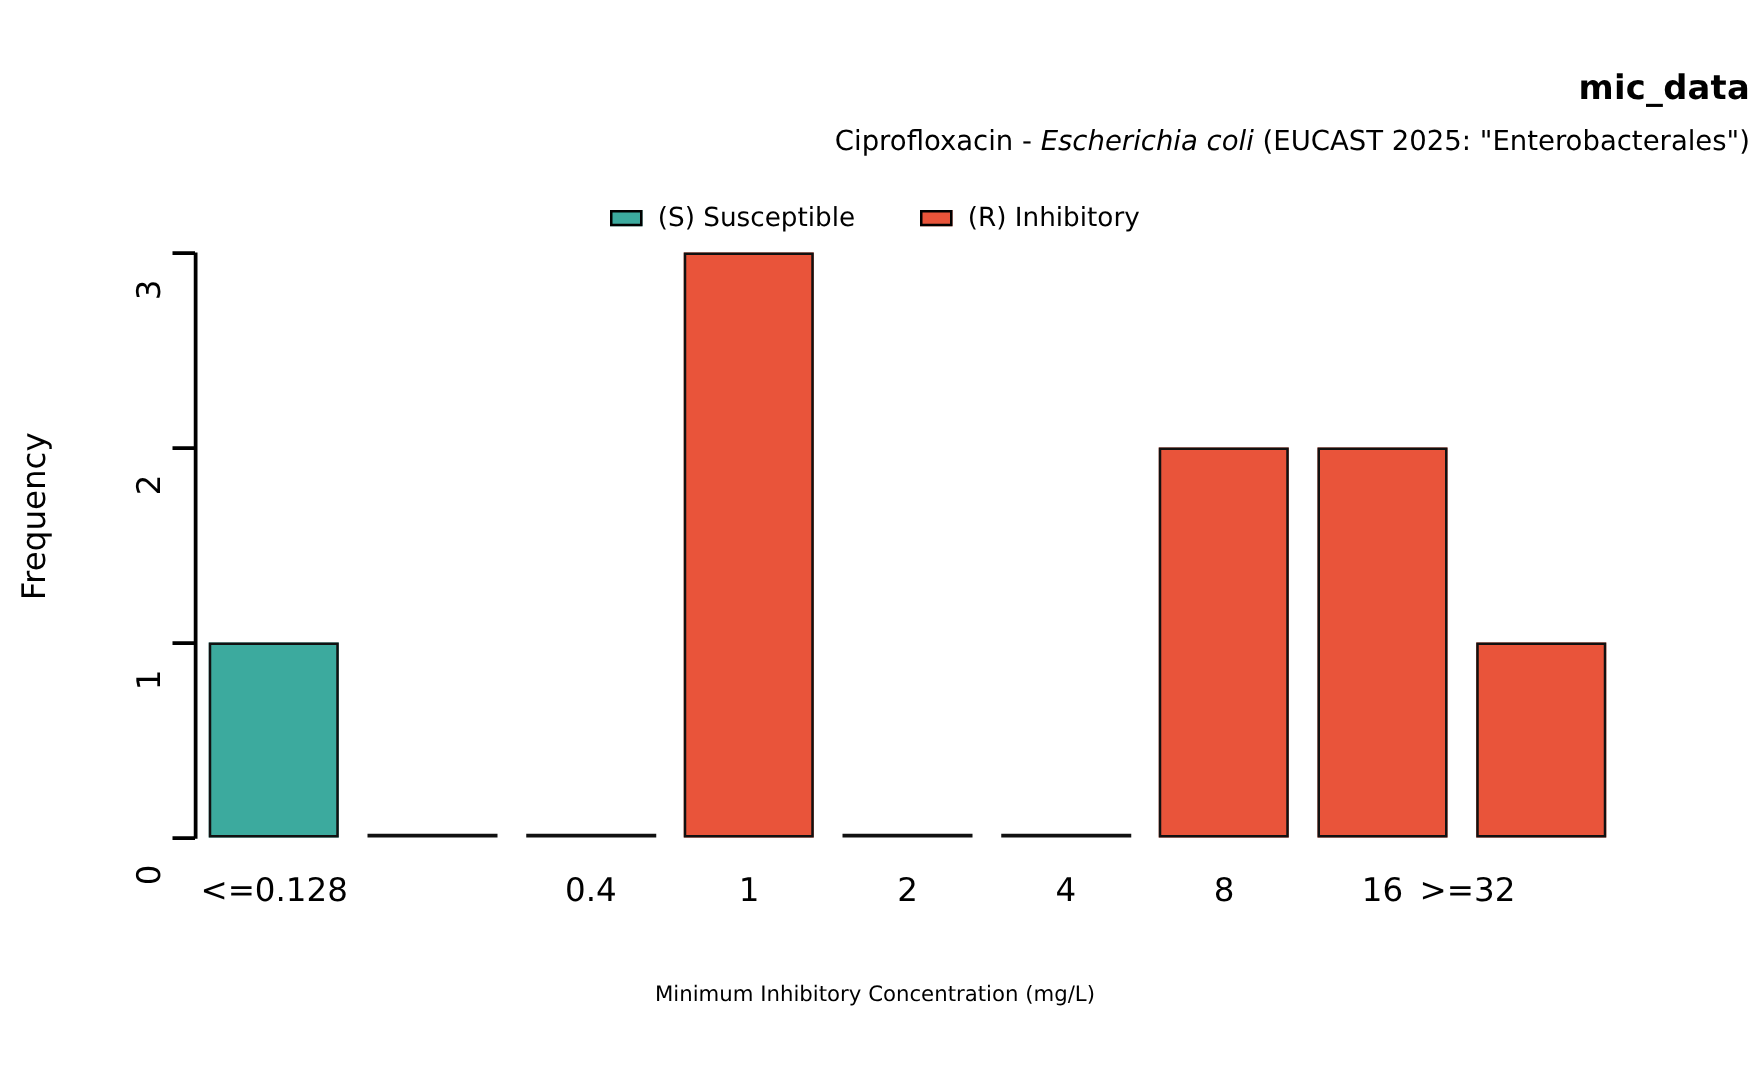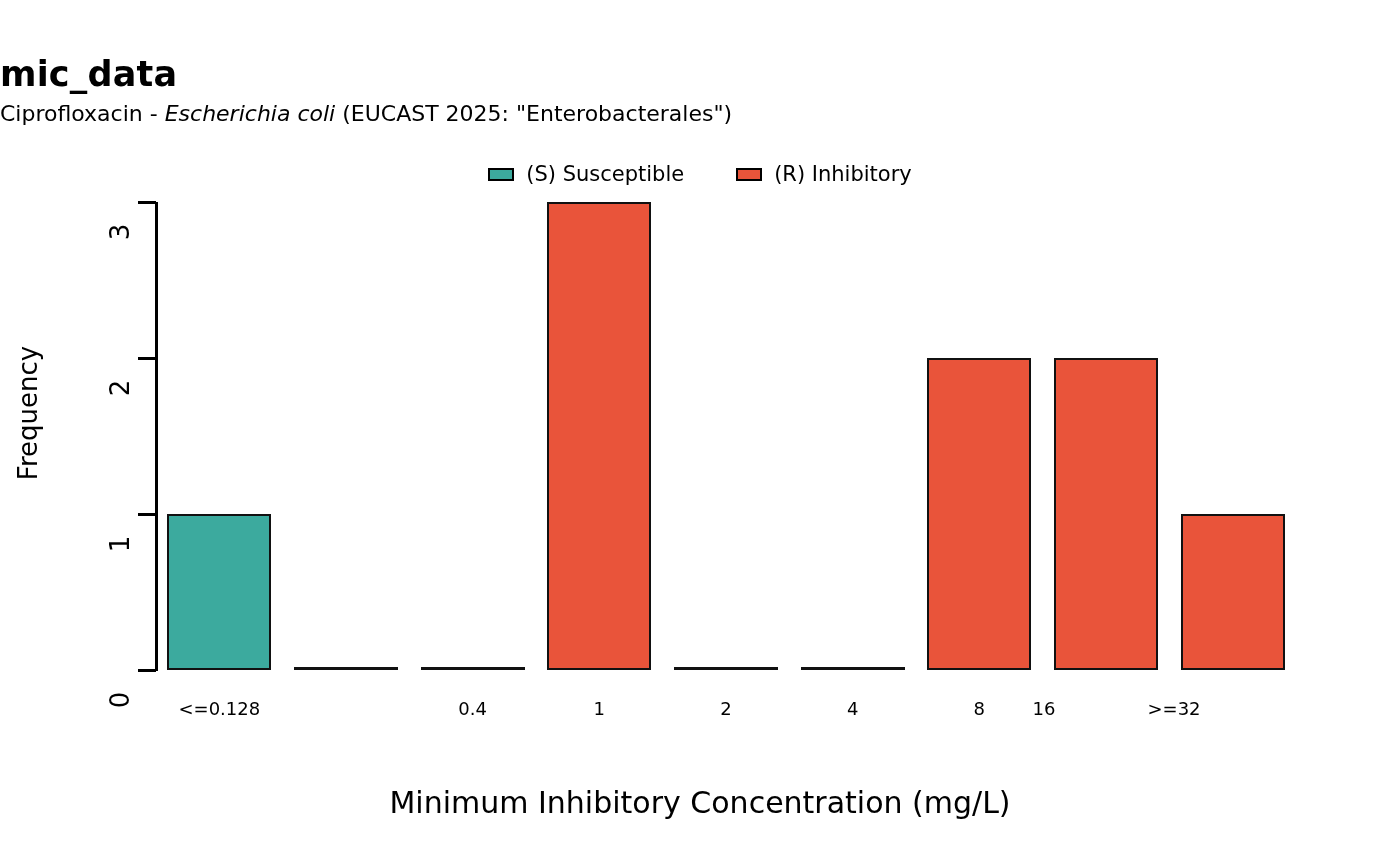--- a/index.html
+++ b/index.html
@@ -21,32 +21,32 @@
     height: 866px;
     background: #ffffff;
   }
 
   
   .chart-title {
     position: absolute;
     top: 57px;
     left: 0;
     width: 1400px;
-    text-align: left;
-    font-size: 35px;
+    text-align: right;
+    font-size: 27px;
     font-weight: bold;
     letter-spacing: 0.2px;
     line-height: 1;
   }
   .chart-subtitle {
     position: absolute;
     top: 103px;
     left: 0;
     width: 1400px;
-    text-align: left;
+    text-align: right;
     font-size: 22px;
     font-weight: normal;
     line-height: 1;
     white-space: nowrap;
   }
   .chart-subtitle .sub-piece { display: inline; }
   .chart-subtitle .sub-italic { font-style: italic; }
 
   
   .legend {
@@ -124,42 +124,42 @@
     transform: rotate(-90deg);
     white-space: nowrap;
   }
 
   .x-axis-title {
     position: absolute;
     top: 788px;
     left: 0;
     width: 1400px;
     text-align: center;
-    font-size: 30px;
+    font-size: 17px;
     line-height: 1;
   }
 
   
   .bar {
     position: absolute;
     box-sizing: border-box;
     border: 2px solid #111111;
     bottom: 0;
   }
   .bar.zero {
     border: none;
     border-top: 3px solid #111111;
     background: transparent !important;
     height: 3px;
   }
 
   .x-tick-label {
     position: absolute;
     top: 700px;
-    font-size: 18px;
+    font-size: 26px;
     line-height: 1;
     text-align: center;
     white-space: nowrap;
     transform: translateX(-50%);
   }
 </style>
 </head>
 <body>
 
 <div id="plot-root">
@@ -206,19 +206,19 @@
       <div class="bar" title="&gt;=32: 1" style="left: 1024.67px; width: 104px; height: 156px; background: rgb(233, 84, 58);"></div>
     </div>
 
   <div id="x-ticks">
       <div class="x-tick-label" style="left: 219.333px;">&lt;=0.128</div>
       <div class="x-tick-label" style="left: 472.667px;">0.4</div>
       <div class="x-tick-label" style="left: 599.333px;">1</div>
       <div class="x-tick-label" style="left: 726px;">2</div>
       <div class="x-tick-label" style="left: 852.667px;">4</div>
       <div class="x-tick-label" style="left: 979.333px;">8</div>
-      <div class="x-tick-label" style="left: 1044px; text-align: center;">16</div>
+      <div class="x-tick-label" style="left: 1106px; text-align: center;">16</div>
       <div class="x-tick-label" style="left: 1174px;">&gt;=32</div>
     </div>
 
   <div class="x-axis-title">Minimum Inhibitory Concentration (mg/L)</div>
 
 </div>
 
 </body></html>

